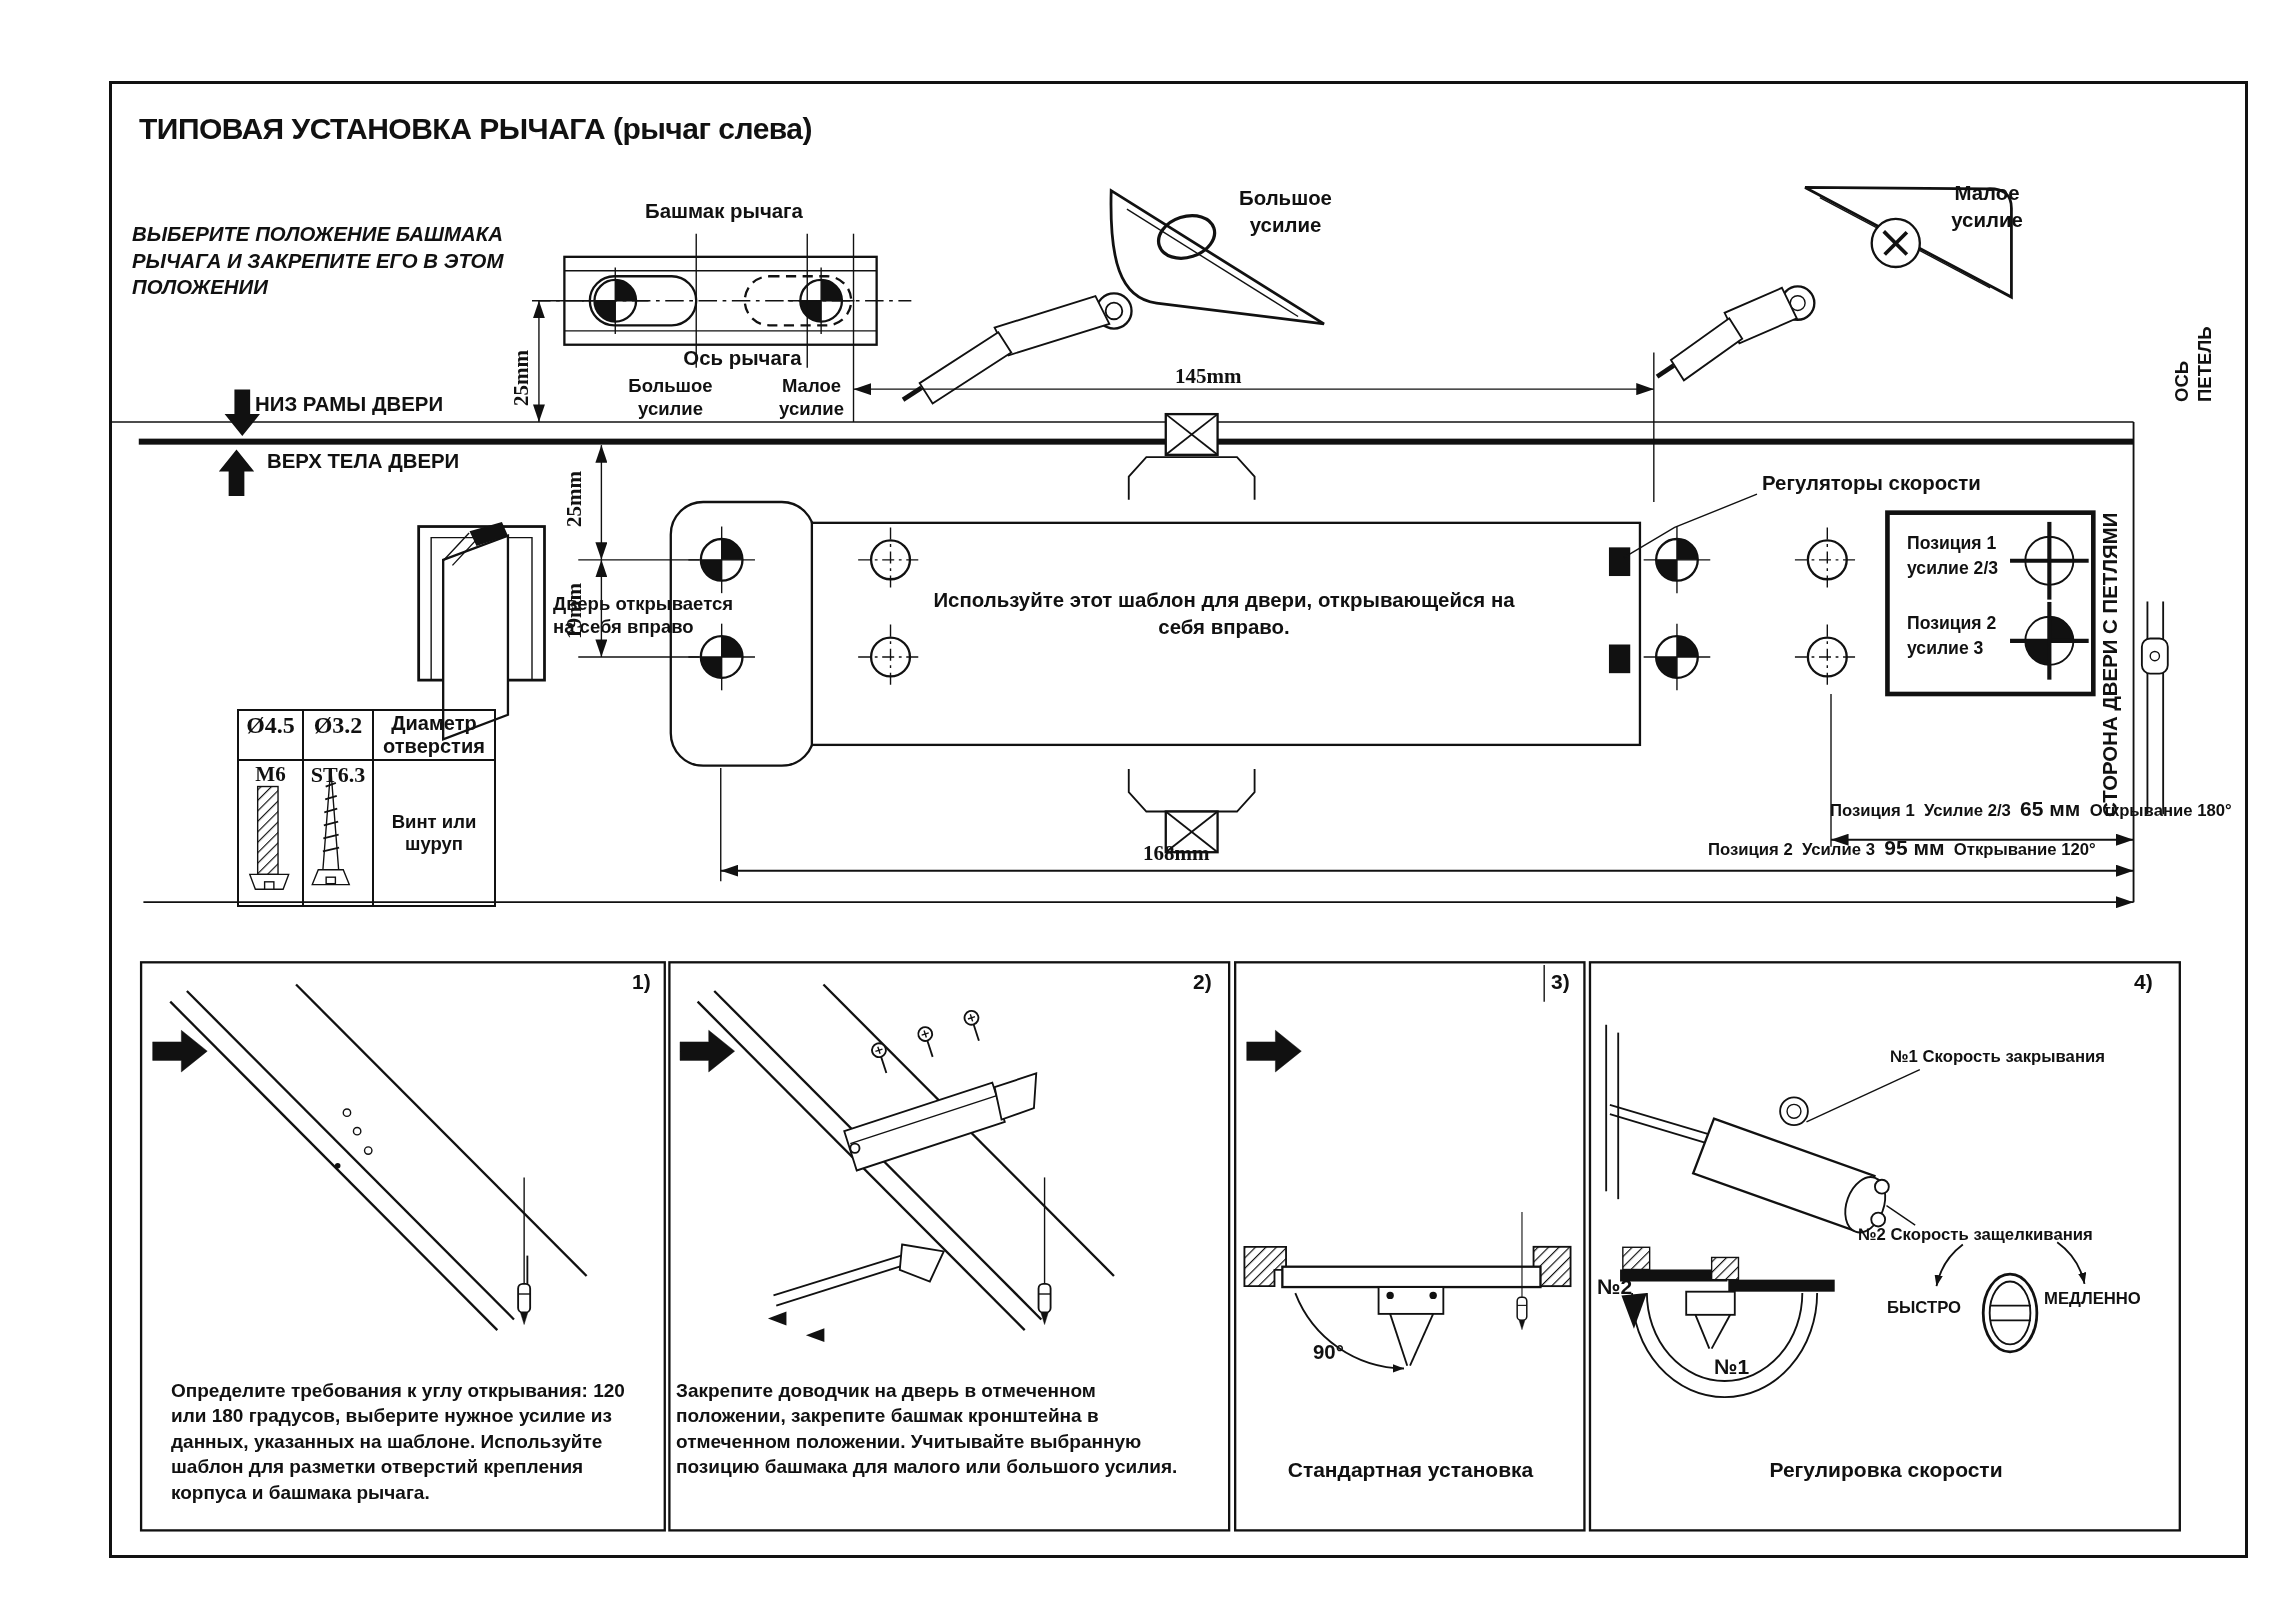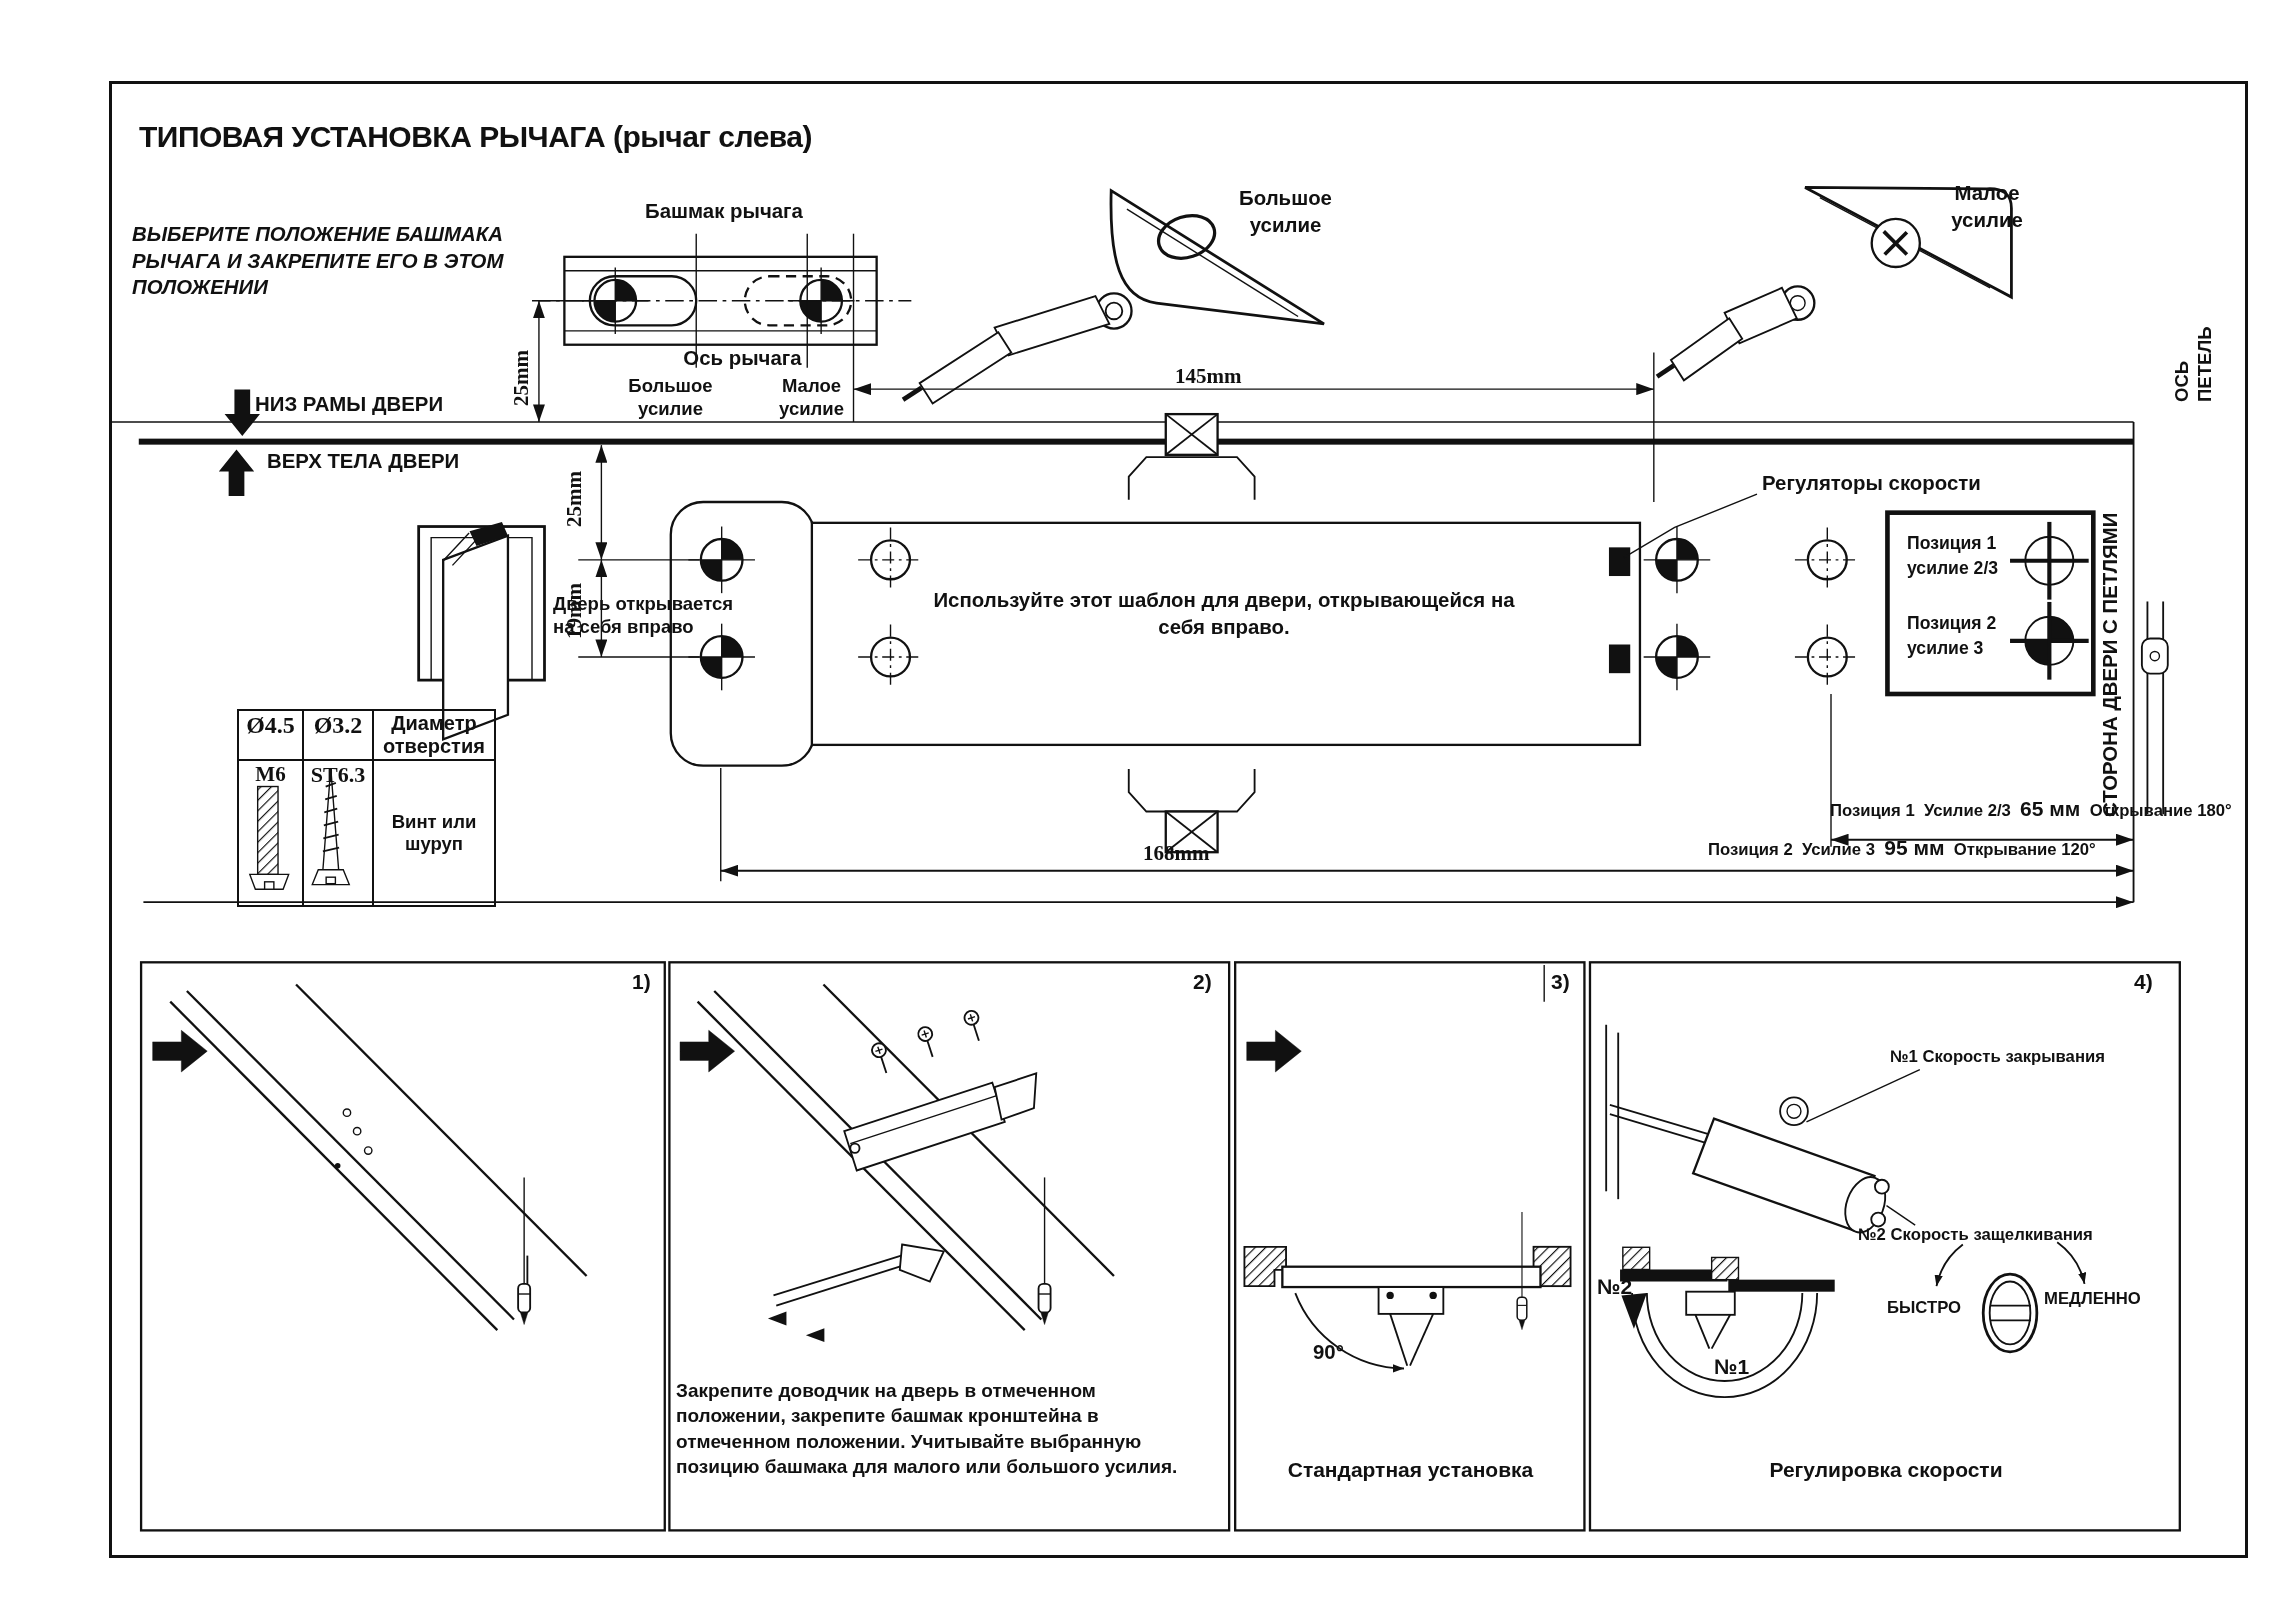--- a/index.html
+++ b/index.html
@@ -307,21 +307,21 @@
 
       <ellipse cx="4345" cy="2838" rx="58" ry="84" stroke-width="6" fill="#fff"></ellipse>
       <ellipse cx="4345" cy="2838" rx="44" ry="68" stroke-width="4"></ellipse>
       <line x1="4302" y1="2822" x2="4390" y2="2822" stroke-width="4"></line>
       <line x1="4302" y1="2854" x2="4390" y2="2854" stroke-width="4"></line>
       <path d="M4243,2690 A150,150 0 0 0 4186,2780" stroke-width="4" marker-end="url(#ars)"></path>
       <path d="M4447,2685 A150,150 0 0 1 4506,2775" stroke-width="4" marker-end="url(#ars)"></path>
     </g>
   </svg>
 
-  <div class="abs title-l" style="left:139px;top:112px;margin-top:8px;">ТИПОВАЯ УСТАНОВКА РЫЧАГА (рычаг слева)</div>
+  <div class="abs title-l" style="left:139px;top:112px;">ТИПОВАЯ УСТАНОВКА РЫЧАГА (рычаг слева)</div>
 
   <div class="abs lbl44" style="left:132px;top:221px;width:398px;font-style:italic;">ВЫБЕРИТЕ ПОЛОЖЕНИЕ БАШМАКА РЫЧАГА И ЗАКРЕПИТЕ ЕГО В ЭТОМ ПОЛОЖЕНИИ</div>
 
   <div class="abs lbl44" style="left:645px;top:198px;">Башмак рычага</div>
   <div class="abs lbl44 ctr" style="left:666px;top:345px;width:153px;">Ось рычага</div>
   <div class="abs lbl40 ctr" style="left:599px;top:374px;width:143px;">Большое усилие</div>
   <div class="abs lbl40 ctr" style="left:749px;top:374px;width:125px;">Малое усилие</div>
 
   <div class="abs dim r90" style="left:509px;top:406px;">25mm</div>
 
@@ -379,20 +379,21 @@
     </tr>
   </tbody>
     </table>
   <style>table.holes td.serif{font-size:24px;}</style>
 
   <div class="abs pnum" style="left:632px;top:970px;">1)</div>
   <div class="abs pnum" style="left:1193px;top:970px;">2)</div>
   <div class="abs pnum" style="left:1551px;top:970px;">3)</div>
   <div class="abs pnum" style="left:2134px;top:970px;">4)</div>
 
+  <div class="abs ptext" style="left:171px;top:1378px;width:484px;">Определите требования к углу открывания: 120 или 180 градусов, выберите нужное усилие из данных, указанных на шаблоне. Используйте шаблон для разметки отверстий крепления корпуса и башмака рычага.</div>
   <div class="abs ptext" style="left:676px;top:1378px;width:504px;">Закрепите доводчик на дверь в отмеченном положении, закрепите башмак кронштейна в отмеченном положении. Учитывайте выбранную позицию башмака для малого или большого усилия.</div>
 
   <div class="abs lbl44" style="left:1313px;top:1321px;margin-top:18px;">90°</div>
   <div class="abs cap ctr" style="left:1258px;top:1458px;width:305px;">Стандартная установка</div>
 
   <div class="abs b" style="left:1890px;top:1047px;font-size:16.7px;">№1 Скорость закрывания</div>
   <div class="abs b" style="left:1858px;top:1225px;font-size:16.7px;">№2 Скорость защелкивания</div>
   <div class="abs b" style="left:1597px;top:1275px;font-size:21px;">№2</div>
   <div class="abs b" style="left:1714px;top:1355px;font-size:21px;">№1</div>
   <div class="abs b" style="left:1887px;top:1298px;font-size:16.7px;">БЫСТРО</div>

